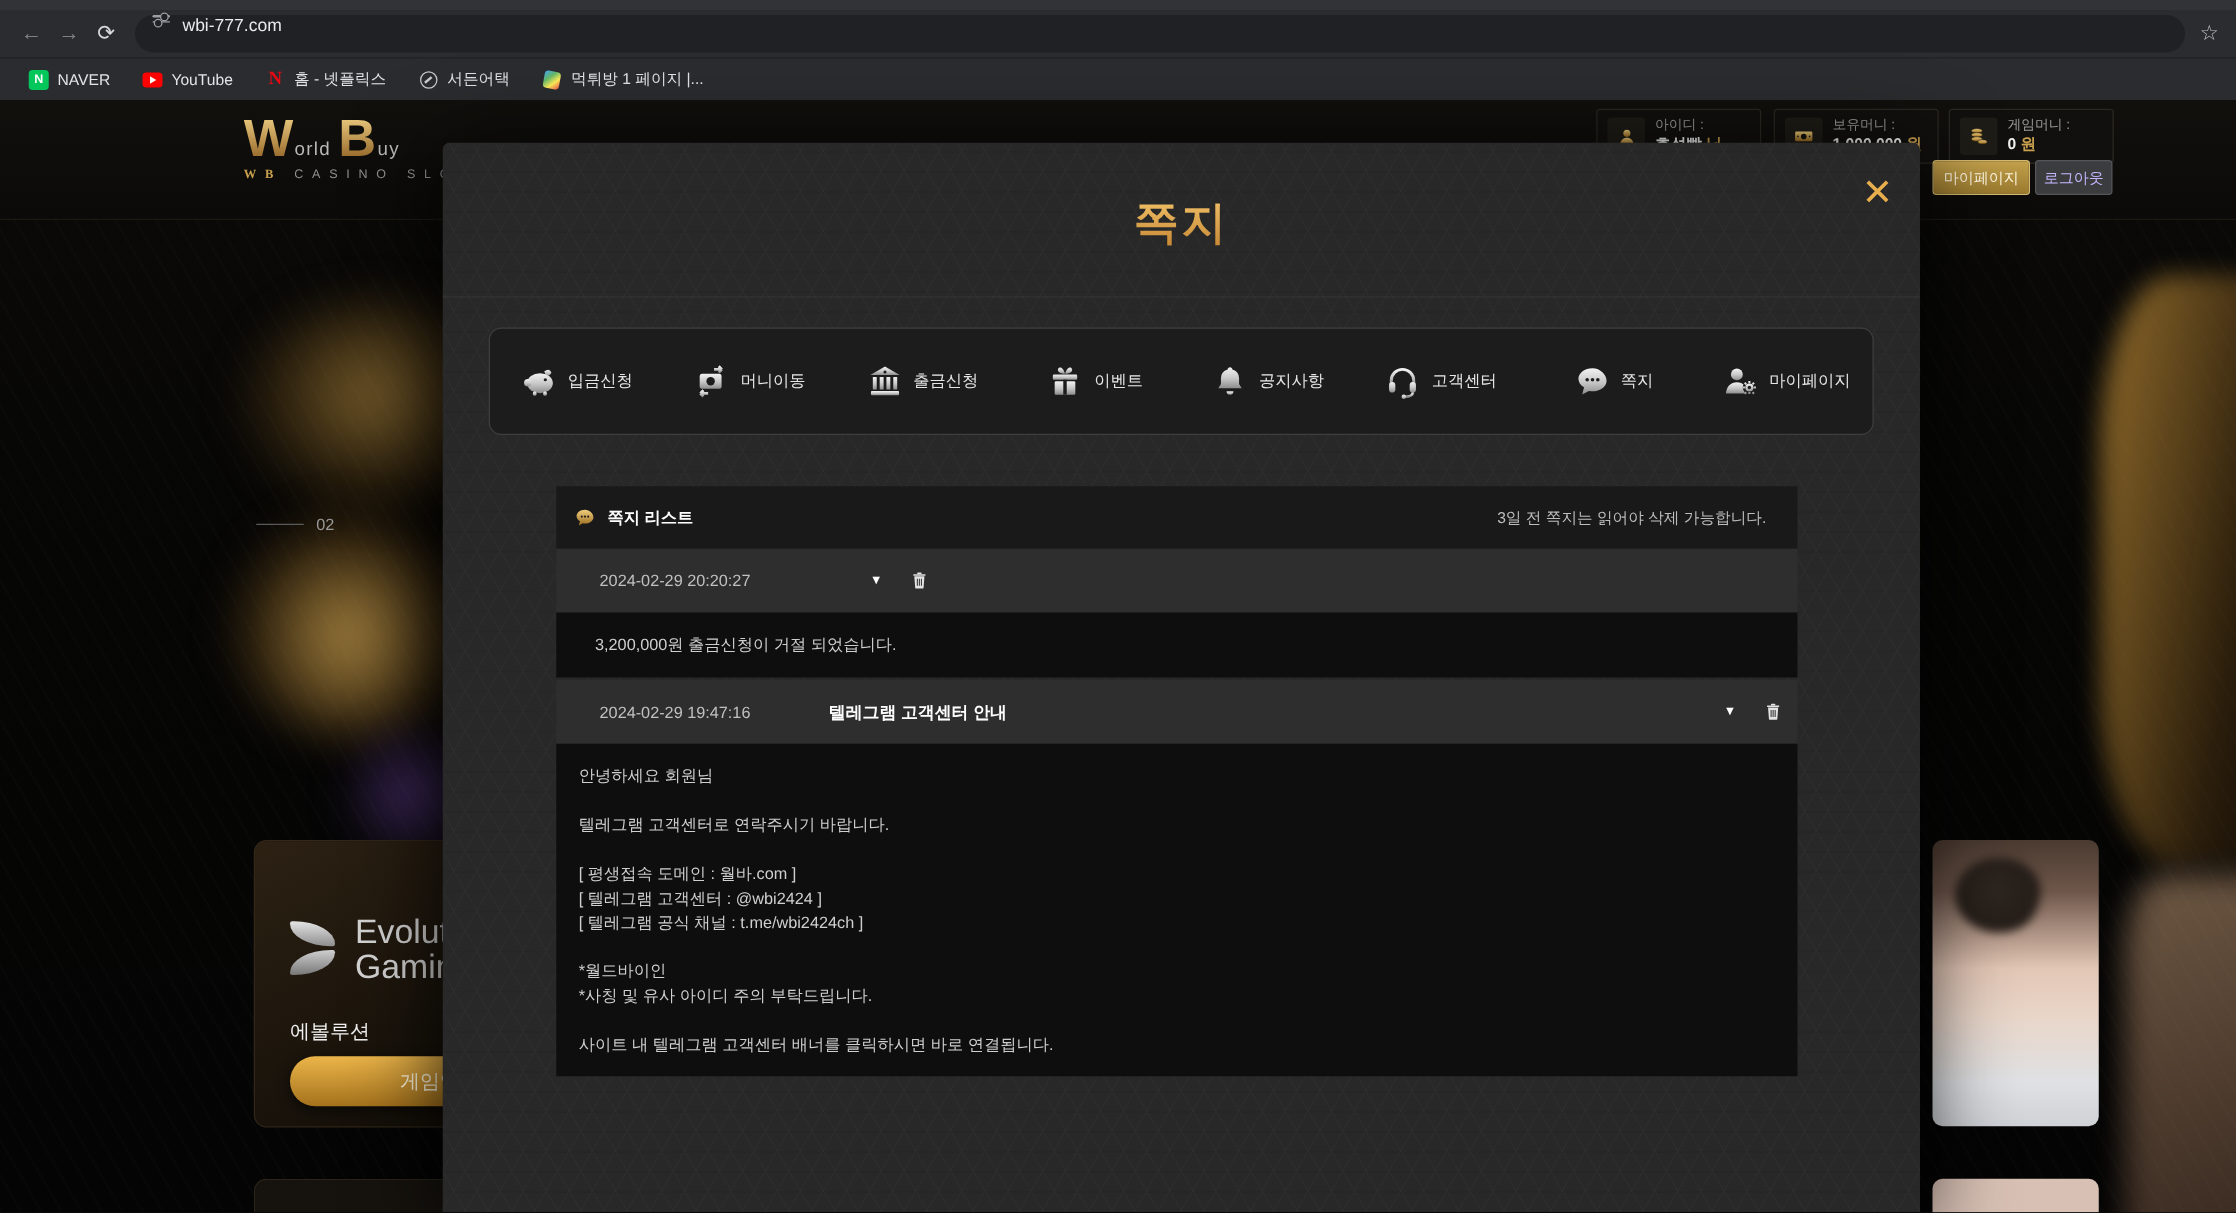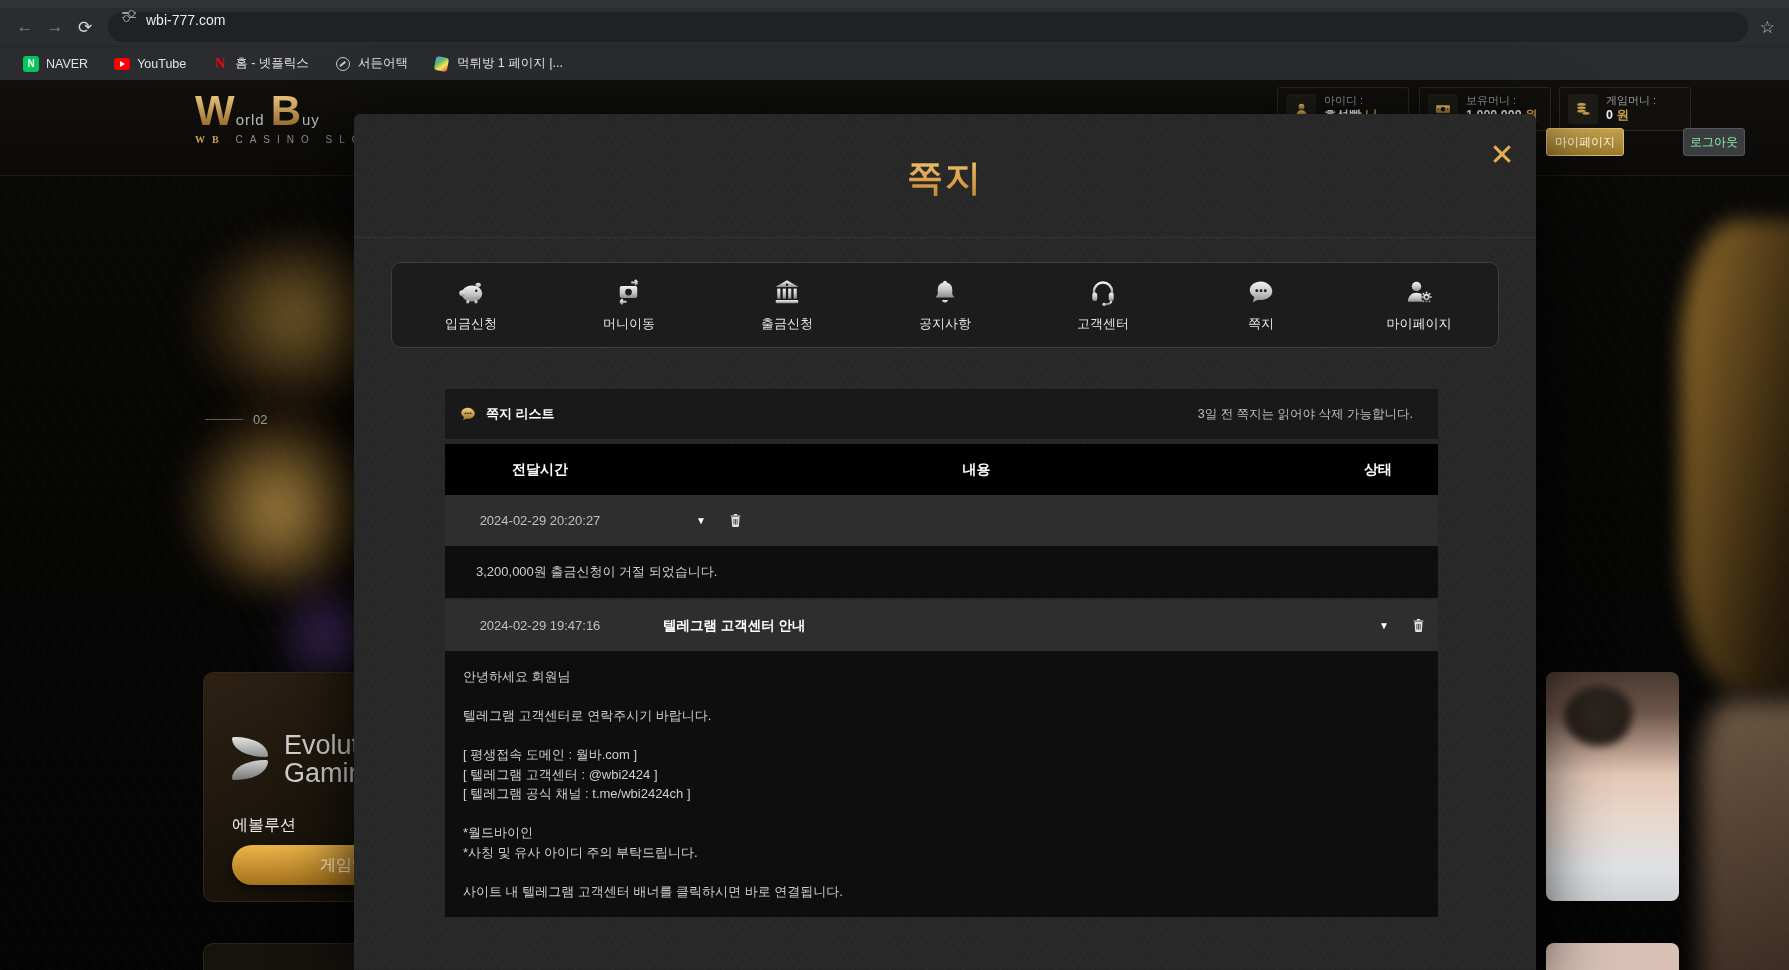--- a/index.html
+++ b/index.html
@@ -66,35 +66,35 @@
 
   
   .ubox{position:absolute;top:7px;height:44px;width:132px;background:rgba(18,17,14,.9);border:1px solid #2a2820;border-radius:3px;display:flex;align-items:center;padding:16px 8px;gap:8px;}
   .ubox .iq{width:30px;height:30px;background:#1e1c16;border-radius:3px;display:flex;align-items:center;justify-content:center;flex:0 0 auto;}
   .ubox .txt{display:flex;flex-direction:column;line-height:1.25;}
   .ubox .lab{color:#9b9b9b;font-size:11px;}
   .ubox .val{color:#efefef;font-size:12.5px;font-weight:bold;white-space:nowrap;}
   .ubox .val b{color:#c9a04e;font-weight:bold;}
   .hdr-btn{position:absolute;top:48px;height:28px;border-radius:3px;font-size:12px;display:flex;align-items:center;justify-content:center;}
   .btn-mypage{left:1546px;width:78px;background:linear-gradient(180deg,#c3a14c,#9a7a2e);color:#fff6e0;border:1px solid #d8bb6f;}
-  .btn-logout{left:1683px;width:62px;background:#3b3c3e;color:#86efac;border:1px solid #55565a;}
+  .btn-logout{left:1628px;width:62px;background:#3b3c3e;color:#c4b5fd;border:1px solid #55565a;}
 
   
   .modal{position:absolute;left:354px;top:114px;width:1182px;height:856px;border-radius:6px 6px 0 0;background:
     repeating-linear-gradient(60deg,rgba(255,255,255,.018) 0 1px,transparent 1px 16px),
     repeating-linear-gradient(-60deg,rgba(255,255,255,.018) 0 1px,transparent 1px 16px),
     repeating-linear-gradient(0deg,rgba(0,0,0,.05) 0 1px,transparent 1px 16px),
     #282828;
     box-shadow:0 12px 70px rgba(0,0,0,.85);}
   .modal-title{position:absolute;left:0;top:40px;width:100%;text-align:center;font-size:36px;font-weight:bold;letter-spacing:2px;background:linear-gradient(180deg,#f6c76e,#c07f2c);-webkit-background-clip:text;background-clip:text;color:transparent;}
   .modal-close{position:absolute;right:14px;top:20px;width:40px;height:40px;display:flex;align-items:center;justify-content:center;font-size:30px;color:#e8ae4e;cursor:pointer;}
   .title-divider{position:absolute;left:0;top:123px;width:100%;height:0;border-top:1px solid rgba(255,255,255,.05);}
 
   .modal-nav{position:absolute;left:37px;top:148px;width:1108px;height:86px;background:#1c1c1c;border:1px solid #3e3e3e;border-radius:10px;display:flex;}
-  .mn-item{flex:1;display:flex;flex-direction:column;align-items:center;justify-content:center;gap:8px;cursor:pointer;}
+  .mn-item{flex:1;display:flex;flex-direction:row;align-items:center;justify-content:center;gap:8px;cursor:pointer;}
   .mn-item svg{width:30px;height:30px;}
   .mn-label{color:#e6e6e6;font-size:13px;}
 
   .list-wrap{position:absolute;left:91px;top:275px;width:993px;}
   .list-head{height:50px;background:#191919;display:flex;align-items:center;justify-content:space-between;padding:0 16px 0 14px;}
   .lh-left{display:flex;align-items:center;gap:9px;}
   .lh-left svg{width:18px;height:18px;}
   .lh-title{color:#fff;font-weight:bold;font-size:13px;}
   .lh-notice{color:#bdbdbd;font-size:12.5px;padding-right:9px;}
   .thead{margin-top:5px;height:51px;background:#000;display:flex;align-items:center;color:#fff;font-weight:bold;font-size:14px;}
@@ -292,20 +292,30 @@
             <rect x="4.2" y="9.3" width="2.5" height="8" fill="url(#sg)"></rect>
             <rect x="8.6" y="9.3" width="2.5" height="8" fill="url(#sg)"></rect>
             <rect x="12.9" y="9.3" width="2.5" height="8" fill="url(#sg)"></rect>
             <rect x="17.3" y="9.3" width="2.5" height="8" fill="url(#sg)"></rect>
             <rect x="3" y="18.3" width="18" height="2.6" rx=".6" fill="url(#sg)"></rect>
           </svg>
         <span class="mn-label">출금신청</span>
       </div>
       <div class="mn-item">
         <svg viewBox="0 0 24 24">
+            <rect x="5.4" y="12" width="13.2" height="8.6" rx=".8" fill="url(#sg)"></rect>
+            <rect x="4.2" y="7.6" width="15.6" height="3.4" rx=".8" fill="url(#sg)"></rect>
+            <rect x="10.9" y="11" width="2.2" height="9.6" fill="#1c1c1c"></rect>
+            <path d="M12 7.2C9 7.4 6.8 5.8 7.6 4c.8-1.6 3.2-1 4.4 3.2z" fill="url(#sg)"></path>
+            <path d="M12 7.2c3 .2 5.2-1.4 4.4-3.2-.8-1.6-3.2-1-4.4 3.2z" fill="url(#sg)"></path>
+          </svg>
+        <span class="mn-label">이벤트</span>
+      </div>
+      <div class="mn-item">
+        <svg viewBox="0 0 24 24">
             <path d="M12 3c.9 0 1.5.6 1.5 1.4a5.9 5.9 0 0 1 4.3 5.7v3.7l1.7 2.6H4.5l1.7-2.6v-3.7a5.9 5.9 0 0 1 4.3-5.7C10.5 3.6 11.1 3 12 3z" fill="url(#sg)"></path>
             <path d="M9.8 18.4a2.2 2.2 0 0 0 4.4 0z" fill="url(#sg)"></path>
           </svg>
         <span class="mn-label">공지사항</span>
       </div>
       <div class="mn-item">
         <svg viewBox="0 0 24 24">
             <path d="M4.8 14v-2.4a7.2 7.2 0 0 1 14.4 0V14" stroke="url(#sg)" stroke-width="1.9" fill="none"></path>
             <rect x="3.4" y="12.4" width="4" height="6.8" rx="2" fill="url(#sg)"></rect>
             <rect x="16.6" y="12.4" width="4" height="6.8" rx="2" fill="url(#sg)"></rect>
@@ -343,25 +353,20 @@
               <path d="M12 3.6c-5 0-9 3-9 6.8 0 2.3 1.4 4.3 3.6 5.5l-1.2 4.5 4.3-2.2c.7.1 1.5.2 2.3.2 5 0 9-3 9-6.8s-4-8-9-8z" fill="url(#gg)"></path>
               <circle cx="8.6" cy="11" r="1.15" fill="#191919"></circle>
               <circle cx="12" cy="11" r="1.15" fill="#191919"></circle>
               <circle cx="15.4" cy="11" r="1.15" fill="#191919"></circle>
             </svg>
           <span class="lh-title">쪽지 리스트</span>
         </div>
         <span class="lh-notice">3일 전 쪽지는 읽어야 삭제 가능합니다.</span>
       </div>
 
-      <div class="thead">
-        <span class="col-time">전달시간</span>
-        <span class="col-subject" style="text-align:center;padding-left:0">내용</span>
-        <span class="col-status">상태</span>
-      </div>
 
       <div class="mrow">
         <span class="col-time time">2024-02-29 20:20:27</span>
         <span class="row-status">
           <span class="caret">▼</span>
           <svg class="trash" viewBox="0 0 24 24">
               <path d="M5.5 6.5h13l-1.1 14.2a1.6 1.6 0 0 1-1.6 1.5H8.2a1.6 1.6 0 0 1-1.6-1.5z" fill="#e3e3e3"></path>
               <rect x="4.2" y="3.8" width="15.6" height="1.9" rx=".5" fill="#e3e3e3"></rect>
               <rect x="9.2" y="1.6" width="5.6" height="2.2" rx=".6" fill="#e3e3e3"></rect>
               <path d="M9.4 9.5v9M12 9.5v9M14.6 9.5v9" stroke="#2e2e2e" stroke-width="1.3"></path>

